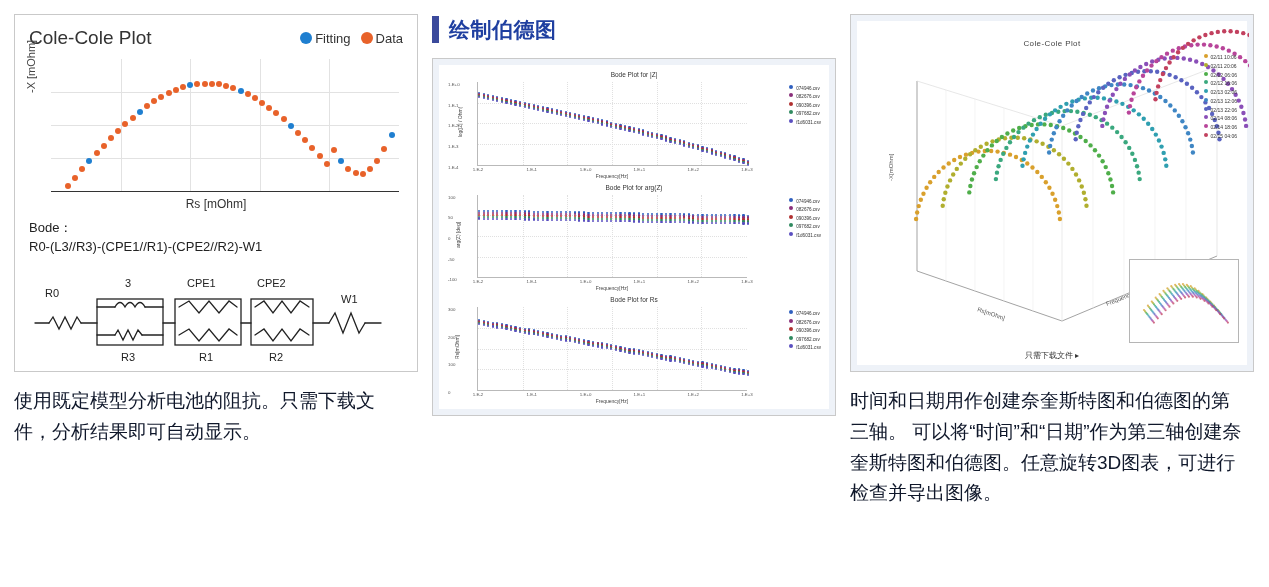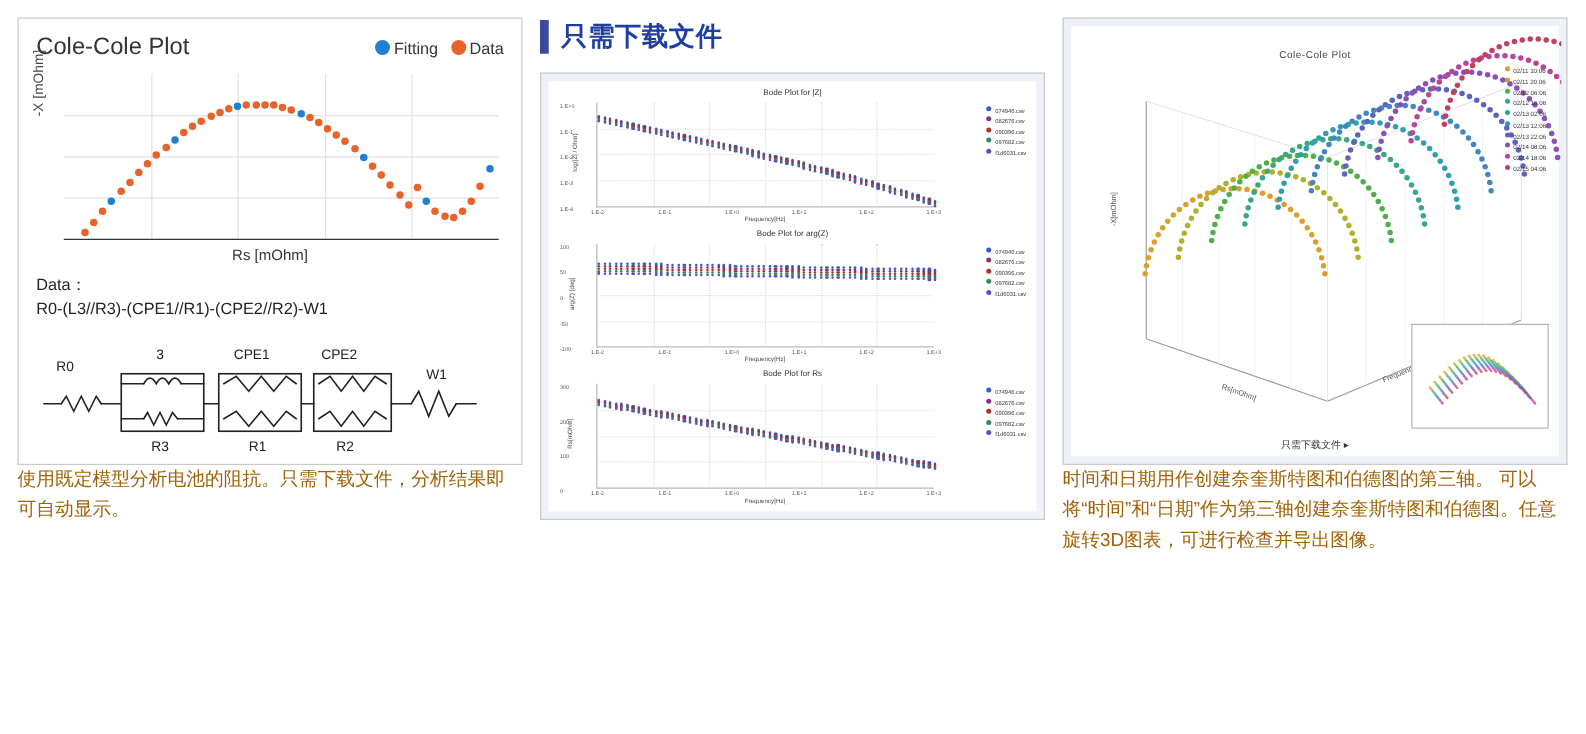--- a/index.html
+++ b/index.html
@@ -13,21 +13,21 @@
   .col-head{display:flex;align-items:center;gap:10px;margin-bottom:14px;height:30px;}
   .bar{width:7px;height:27px;background:#3b4a9c;flex:0 0 auto;}
   .col-title{font-size:21px;font-weight:bold;color:#1f3fa0;letter-spacing:.5px;line-height:1;}
   .figure{
     border:1px solid #c9c9c9;background:#ffffff;box-sizing:border-box;
     height:358px;position:relative;overflow:hidden;
   }
   .fig-a{padding:12px 14px 8px 14px;}
   .fig-b{background:#eef2f8;padding:6px;}
   .fig-c{background:#eef2f8;padding:6px;}
-  .caption{font-size:15px;line-height:1.62;color:#a16207;padding-right:6px;}
+  .caption{font-size:19px;line-height:1.62;color:#0f172a;margin-top:14px;padding-right:6px;}
   
   .ccTitle{font-size:19px;color:#333;font-weight:500;}
   .ccHeadRow{display:flex;justify-content:space-between;align-items:center;}
   .legend{display:flex;gap:10px;align-items:center;font-size:13px;color:#333;}
   .legend span.dot{width:12px;height:12px;border-radius:50%;display:inline-block;margin-right:3px;vertical-align:-1px;}
   .ccPlot{position:relative;height:158px;margin-top:6px;}
   .ccPlot .ylab{
     position:absolute;left:-4px;top:38px;transform:rotate(-90deg);transform-origin:left top;
     font-size:11px;color:#444;white-space:nowrap;
   }
@@ -132,21 +132,21 @@
             <div class="pt" style="left: 315.984px; top: 107.308px; background: rgb(232, 98, 42);"></div>
             <div class="pt" style="left: 323.176px; top: 98.5857px; background: rgb(232, 98, 42);"></div>
             <div class="pt" style="left: 330.368px; top: 86.5639px; background: rgb(232, 98, 42);"></div>
             <div class="pt" style="left: 337.56px; top: 72.76px; background: rgb(31, 127, 208);"></div>
           </div>
         <div class="ccAxis"></div>
         <div class="ccXlab">Rs [mOhm]</div>
       </div>
 
       <div class="model">
-        <div>Data：</div>
+        <div>Bode：</div>
         <div>R0-(L3//R3)-(CPE1//R1)-(CPE2//R2)-W1</div>
       </div>
 
       <div class="circuit">
         <svg width="366" height="104" viewBox="0 0 366 104">
           <g stroke="#222" stroke-width="1.3" fill="none" stroke-linecap="round">
 
             <line x1="6" y1="62" x2="20" y2="62"></line>
             <polyline points="20,62 24,56 30,68 36,56 42,68 48,56 52,62"></polyline>
             <line x1="52" y1="62" x2="68" y2="62"></line>
@@ -186,21 +186,21 @@
         </svg>
       </div>
     </div>
 
     <div class="caption">使用既定模型分析电池的阻抗。只需下载文件，分析结果即可自动显示。</div>
   </div>
 
   <div class="col">
     <div class="col-head">
       <div class="bar"></div>
-      <div class="col-title">只需下载文件</div>
+      <div class="col-title">绘制伯德图</div>
     </div>
 
     <div class="figure fig-b">
       <div class="bodeWrap" id="bodewrap">
           <div class="bode">
             <div class="bTitle">Bode Plot for |Z|</div>
             <div class="bYlab">log(|Z| / Ohm)</div>
             <div class="bBox">
               <div class="gh" style="top: 25%;"></div>
               <div class="gh" style="top: 50%;"></div>

